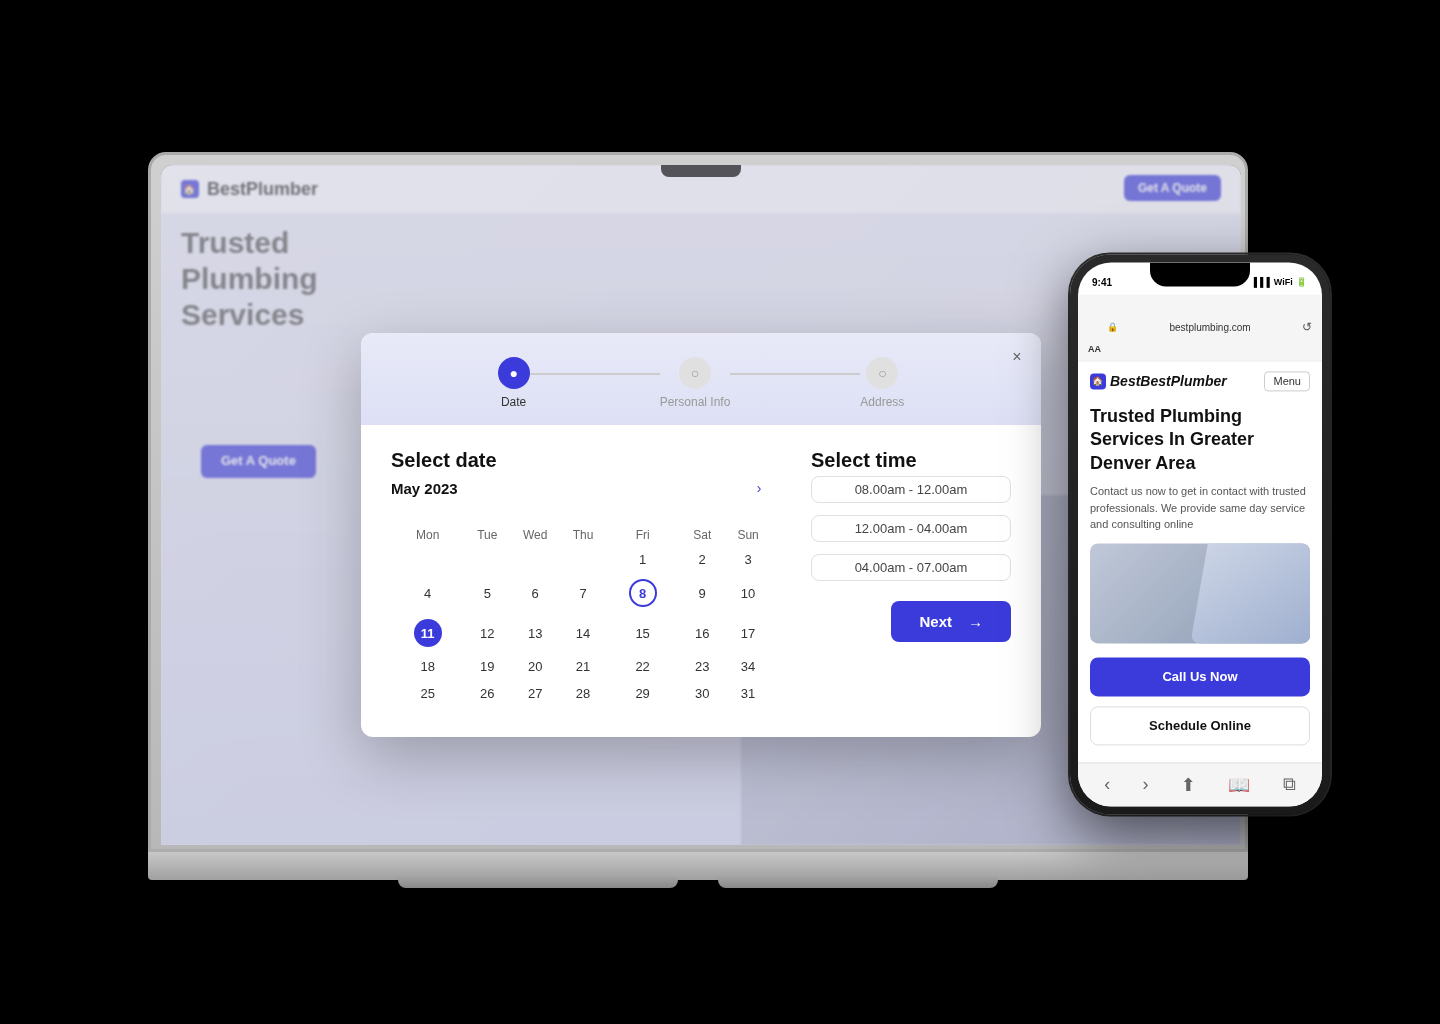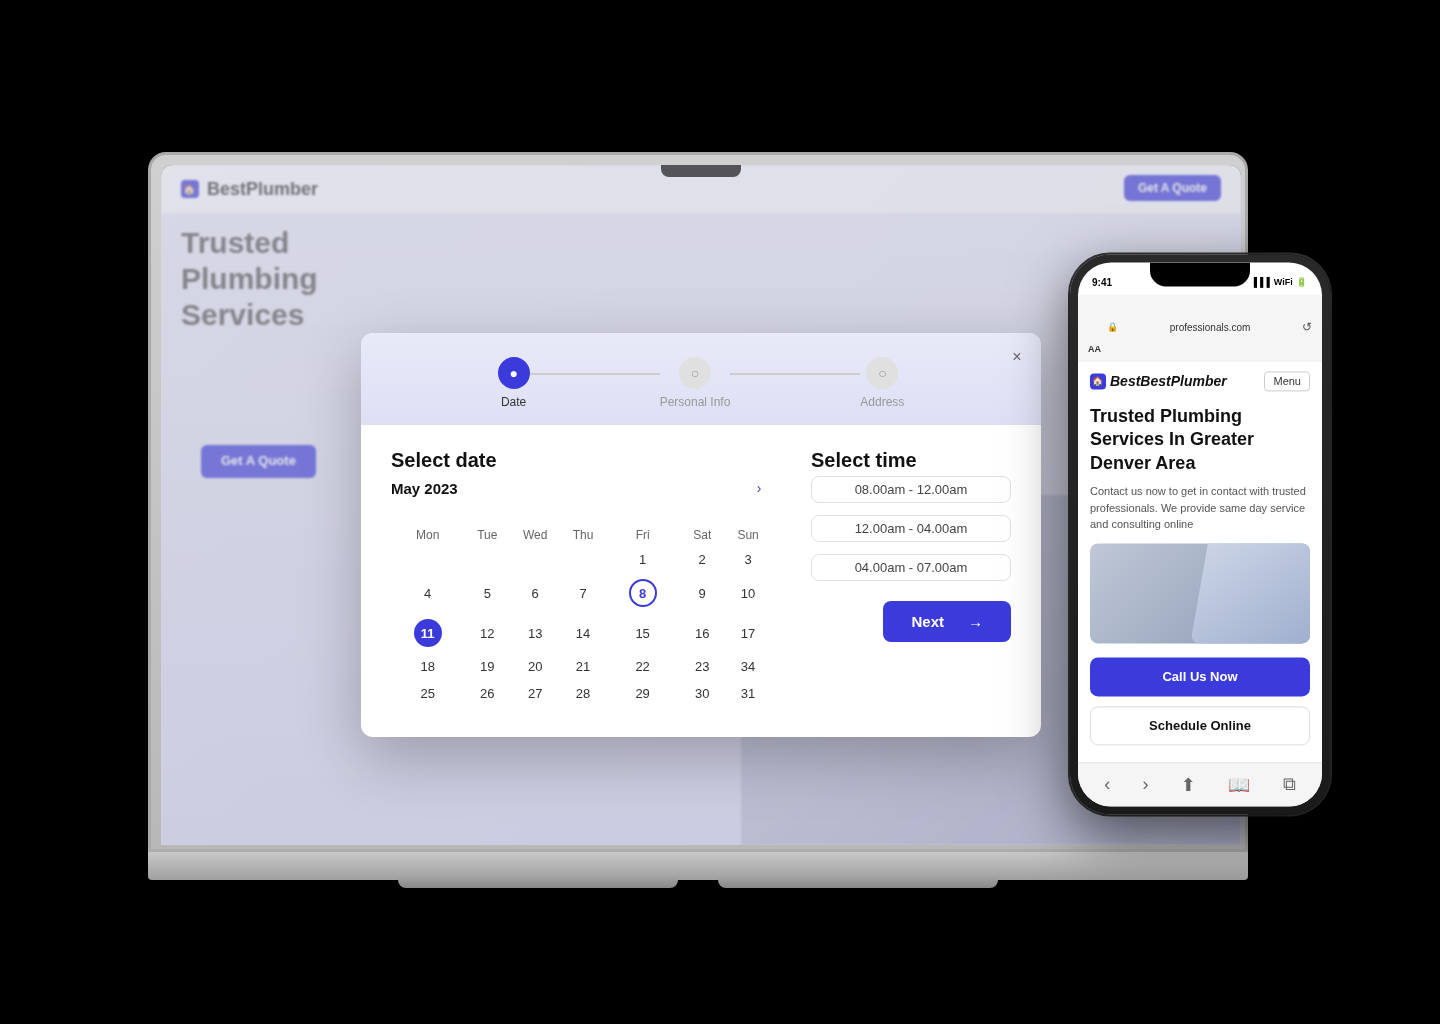--- a/index.html
+++ b/index.html
@@ -357,21 +357,21 @@
       background: #3b3bdb;
       color: white;
       border: none;
       border-radius: 8px;
       padding: 12px 28px;
       font-size: 15px;
       font-weight: 600;
       cursor: pointer;
       display: flex;
       align-items: center;
-      gap: 24px;
+      gap: 16px;
       float: right;
       margin-top: 8px;
     }
 
     
     .laptop-base {
       position: absolute;
       top: 700px;
       left: 50%;
       transform: translateX(-50%);
@@ -804,21 +804,21 @@
             <span style="font-size:9px;">WiFi</span>
             <span style="font-size:9px;">🔋</span>
           </div>
         </div>
 
         <div class="phone-content">
 
           <div class="phone-url-bar">
             <span class="aa-label">AA</span>
             <span class="lock-icon">🔒</span>
-            <span class="phone-url-text">professionals.com</span>
+            <span class="phone-url-text">bestplumbing.com</span>
             <span class="reload-icon">↺</span>
           </div>
 
           <div class="phone-website">
             <div class="phone-site-header">
               <div class="phone-logo">
                 <div class="house-icon-bg" style="width:16px;height:16px;font-size:9px;">🏠</div>
                 <span><span style="font-style:italic;">Best</span><span>BestPlumber</span></span>
               </div>
               <button class="phone-menu-btn">Menu</button>

